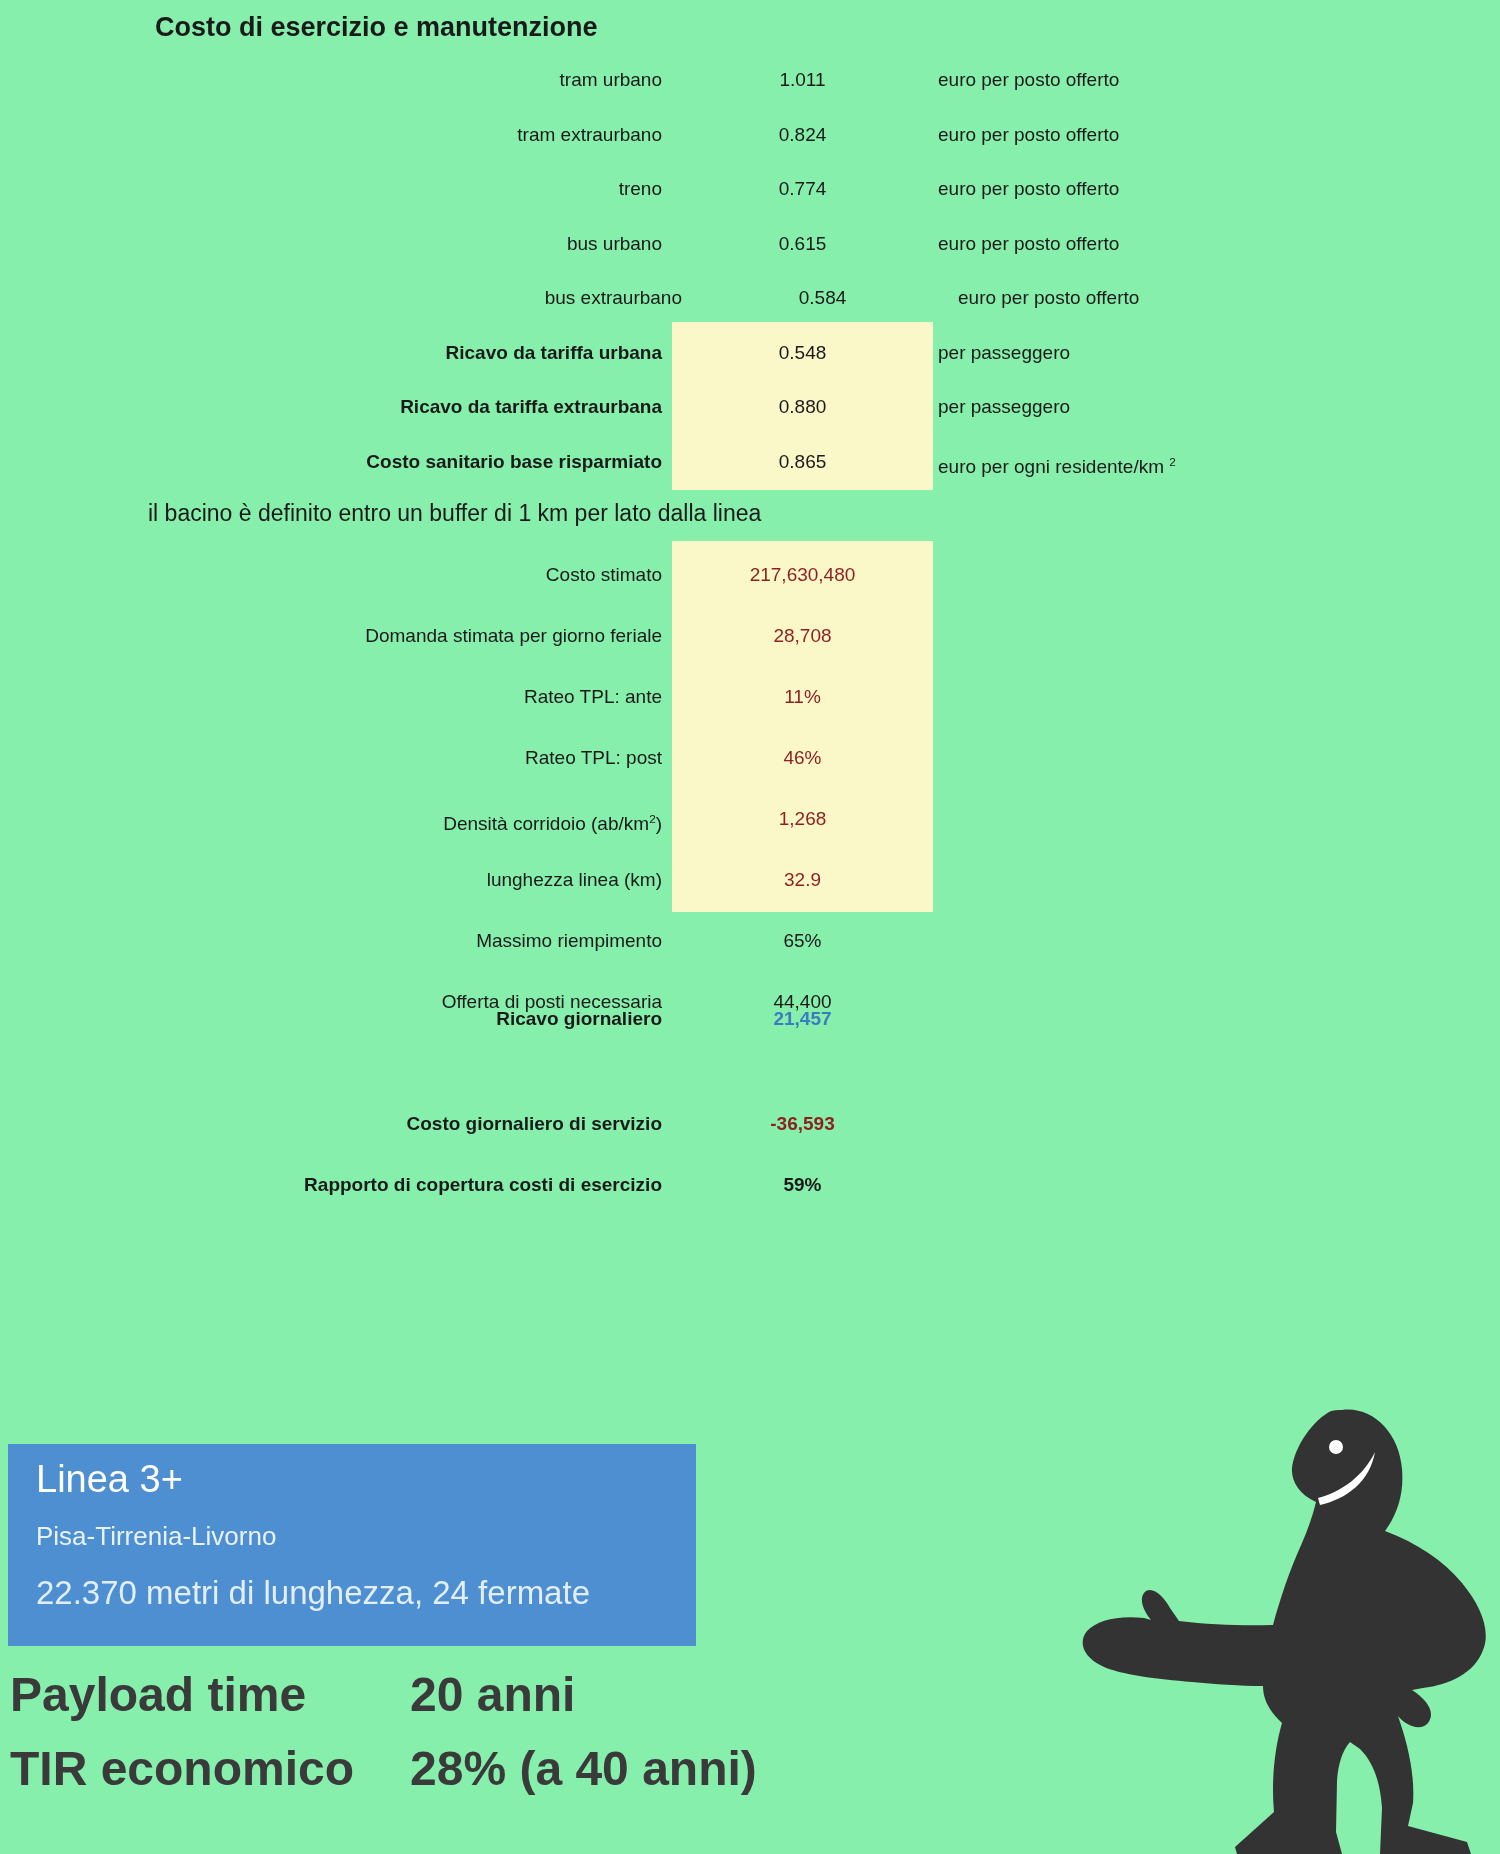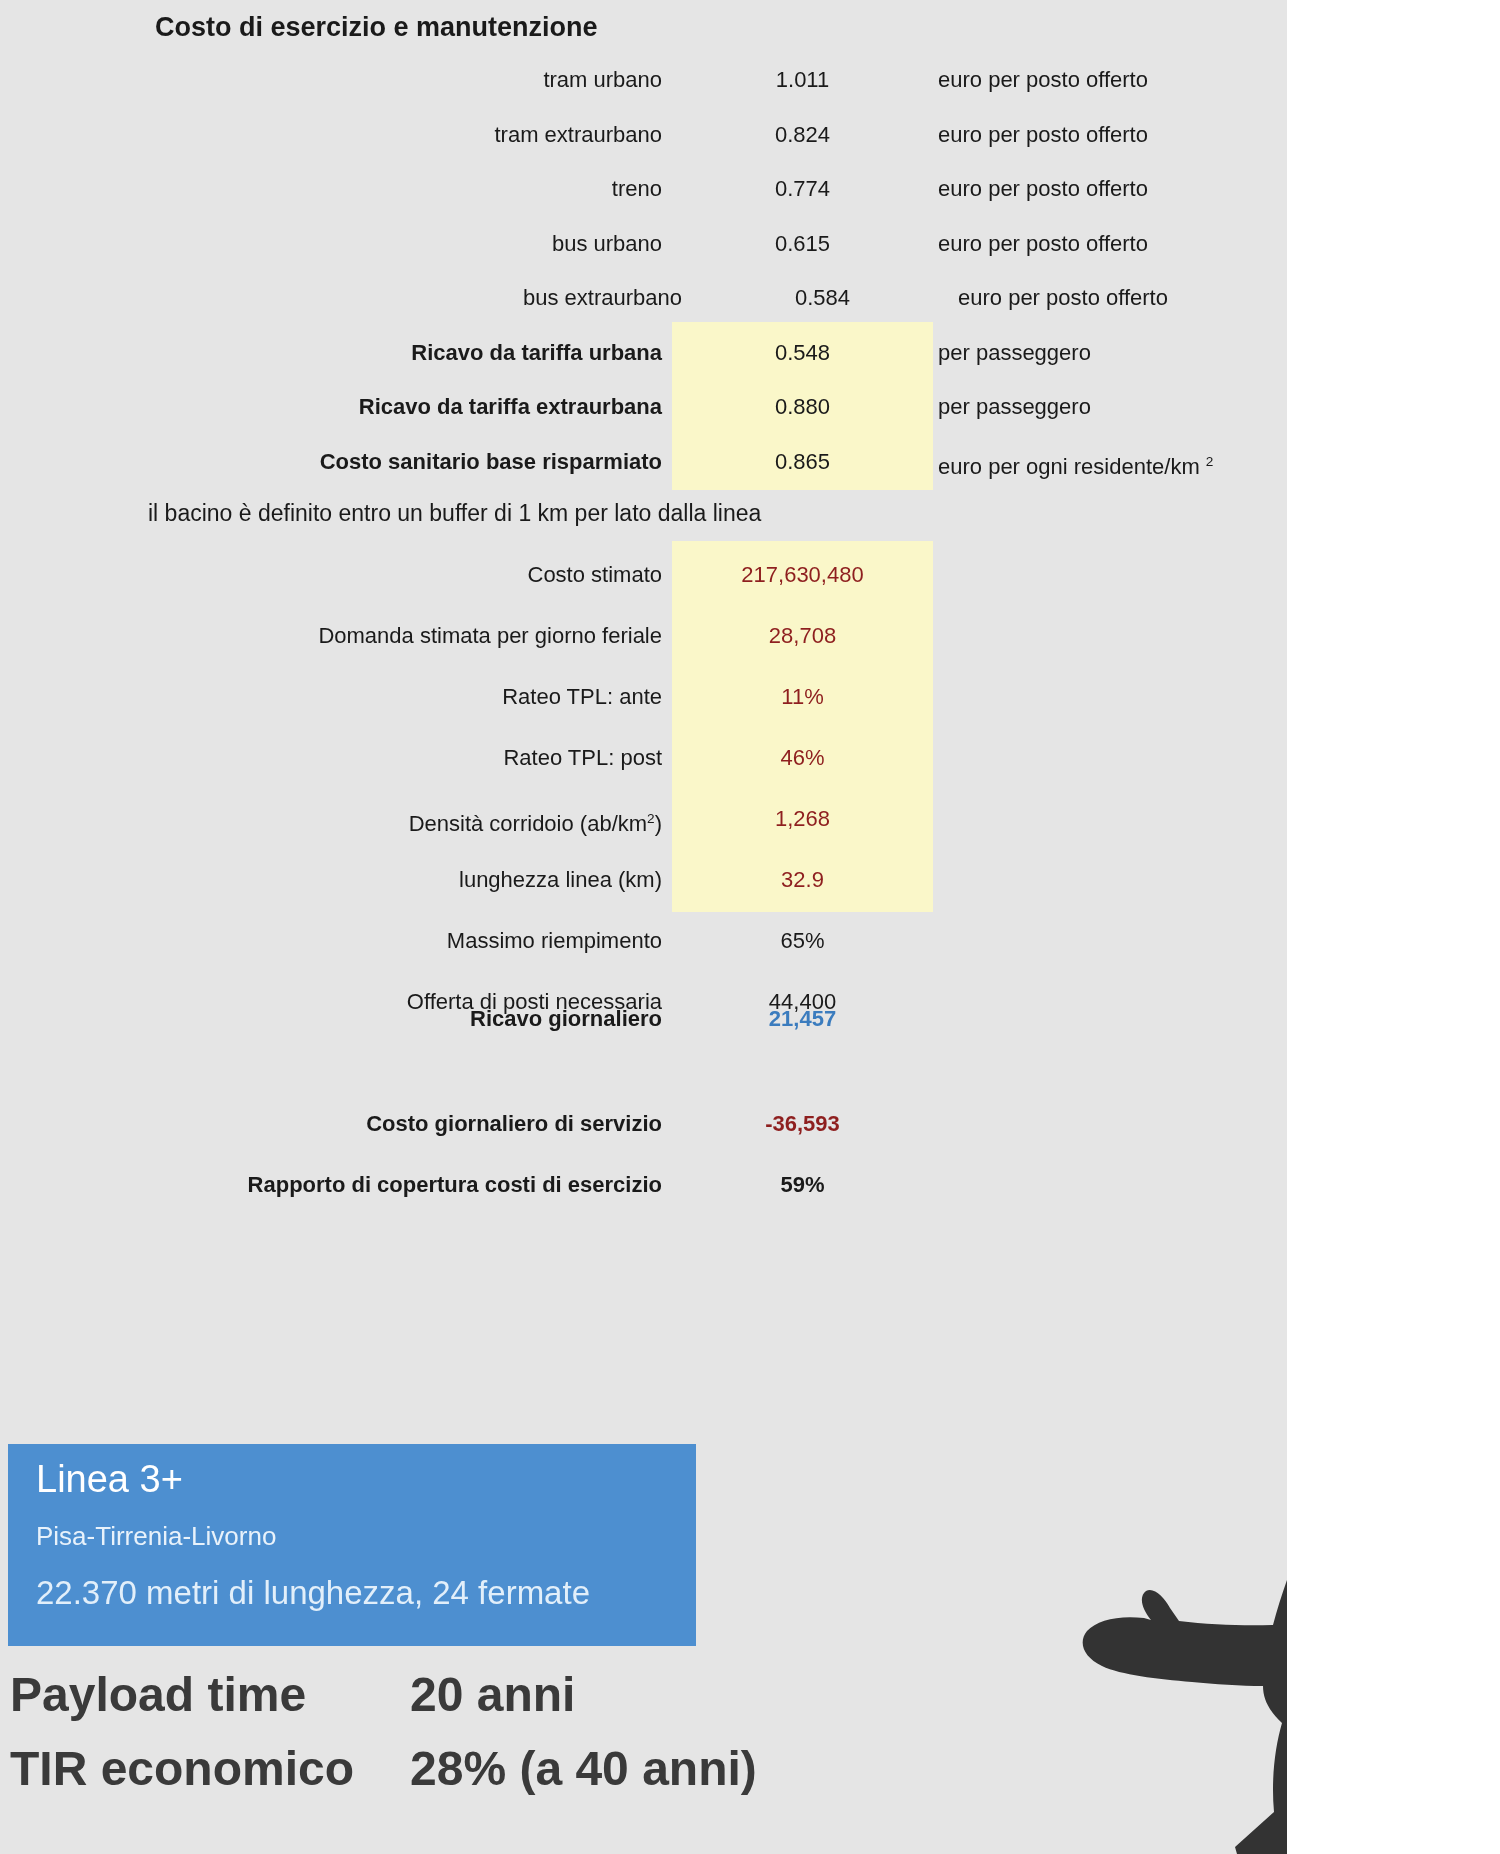--- a/index.html
+++ b/index.html
@@ -1,33 +1,33 @@
 <!DOCTYPE html>
 <html style="--yellow: #faf7c9; --red: #8e1f1f; --blue: #3b7cbe; --boxblue: #4d8fd0; --ink: #1a1a1a; --big: #3a3a3a;"><head>
 <meta charset="utf-8">
 <style>
   html,body{margin:0;padding:0;background:#ffffff;}
   .page{
     position:relative;
-    width:1287px;height:1854px;
-    background:#e5e5e5;
+    width:1500px;height:1854px;
+    background:#86efac;
     overflow:hidden;
     font-family:"Liberation Sans", sans-serif;
     color:var(--ink,#1a1a1a);
   }
   .title{
     position:absolute;left:155px;top:8px;
     font-size:27px;font-weight:bold;line-height:38px;
   }
   .hl-box{
     position:absolute;background:var(--yellow,#faf7c9);
   }
   .hl-1{left:672px;top:322px;width:261px;height:168px;}
   .hl-2{left:672px;top:541px;width:261px;height:371px;}
-  .t-row{position:absolute;left:0;width:1500px;height:38px;line-height:38px;font-size:22px;}
+  .t-row{position:absolute;left:0;width:1500px;height:38px;line-height:38px;font-size:19px;}
   .t-label{position:absolute;left:0;top:0;width:662px;text-align:right;white-space:nowrap;}
   .t-label.bold{font-weight:bold;}
   .t-value{position:absolute;left:672px;top:0;width:261px;text-align:center;white-space:nowrap;}
   .t-value.vbold{font-weight:bold;}
   .t-value.red{color:var(--red,#8e1f1f);}
   .t-value.blue{color:var(--blue,#3b7cbe);}
   .t-unit{position:absolute;left:938px;top:0;text-align:left;white-space:nowrap;}
   sup{font-size:0.62em;}
   .note{
     position:absolute;left:148px;top:498px;height:30px;line-height:30px;

